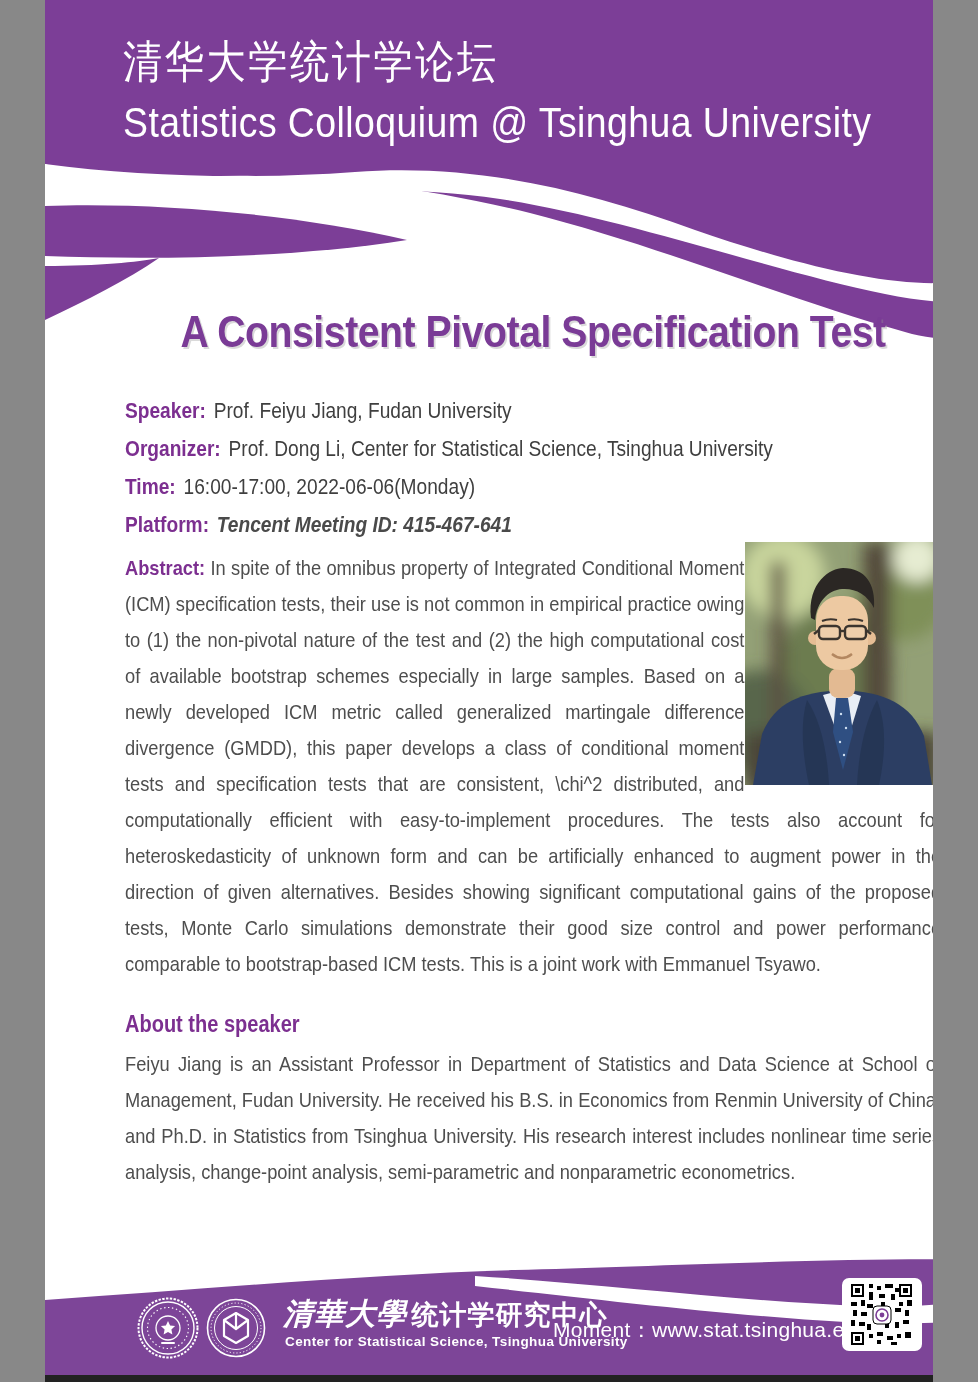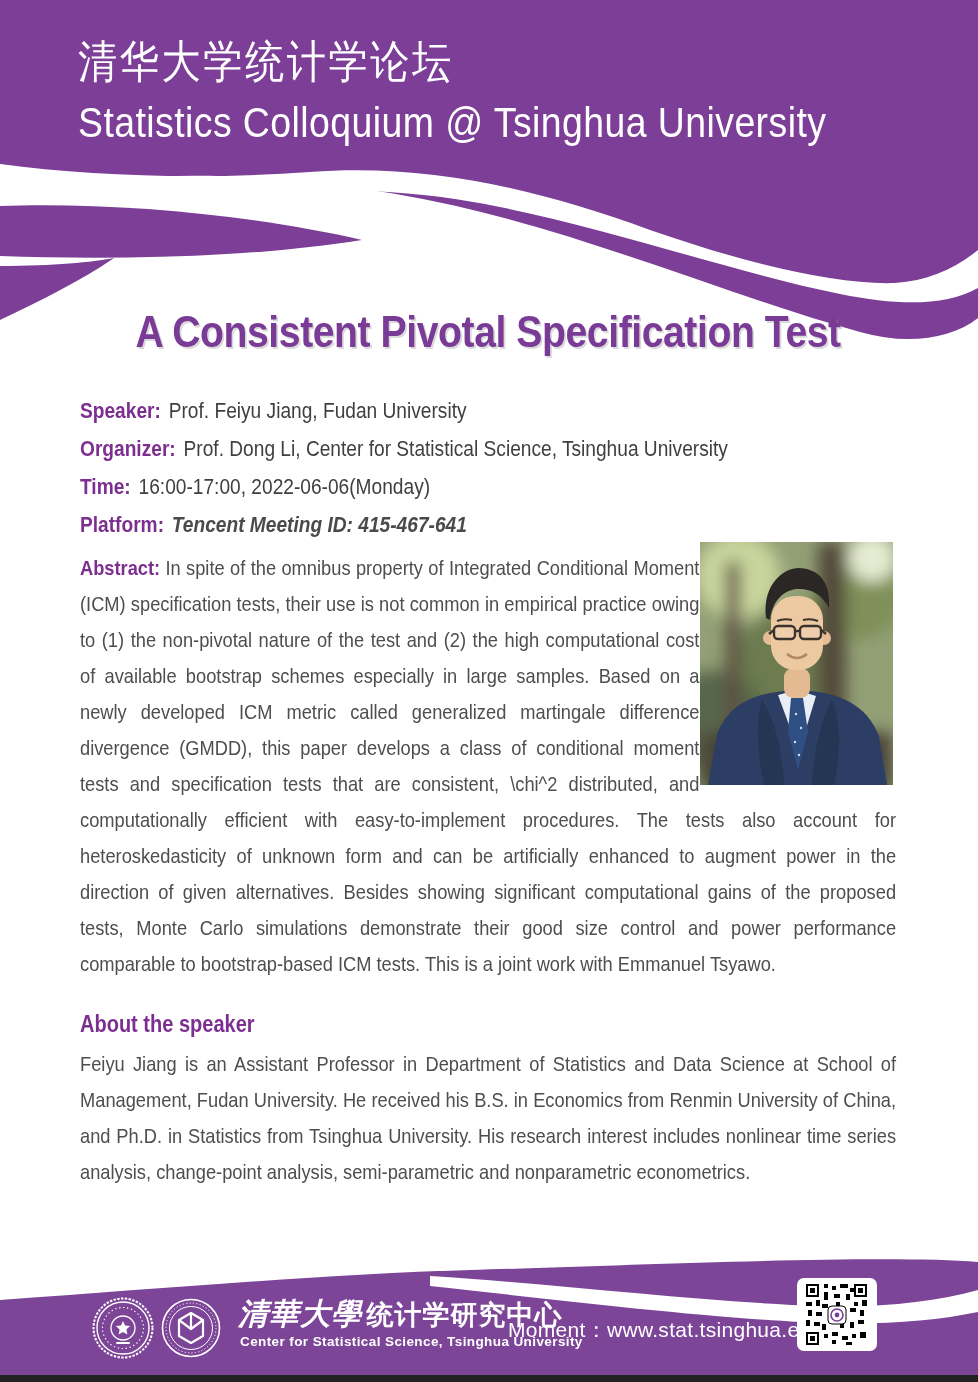--- a/index.html
+++ b/index.html
@@ -1,17 +1,17 @@
 <!DOCTYPE html>
 <html><head>
 <meta charset="utf-8">
 <style>
   html,body{margin:0;padding:0;background:#888;}
   .poster{
-    position:relative;width:978px;height:1382px;background:#ffffff;overflow:hidden;
+    position:relative;width:888px;height:1382px;background:#ffffff;overflow:hidden;
     font-family:"Liberation Sans","DejaVu Sans",sans-serif;margin:0 auto;
   }
   svg{display:block;}
   .condense{transform:scaleX(0.87);transform-origin:0 0;}
 
   
   .top-deco{position:absolute;left:0;top:0;width:978px;height:400px;z-index:1;}
 
   
   .header-text{position:absolute;left:78px;top:34px;width:1030px;z-index:2;color:#ffffff;}

